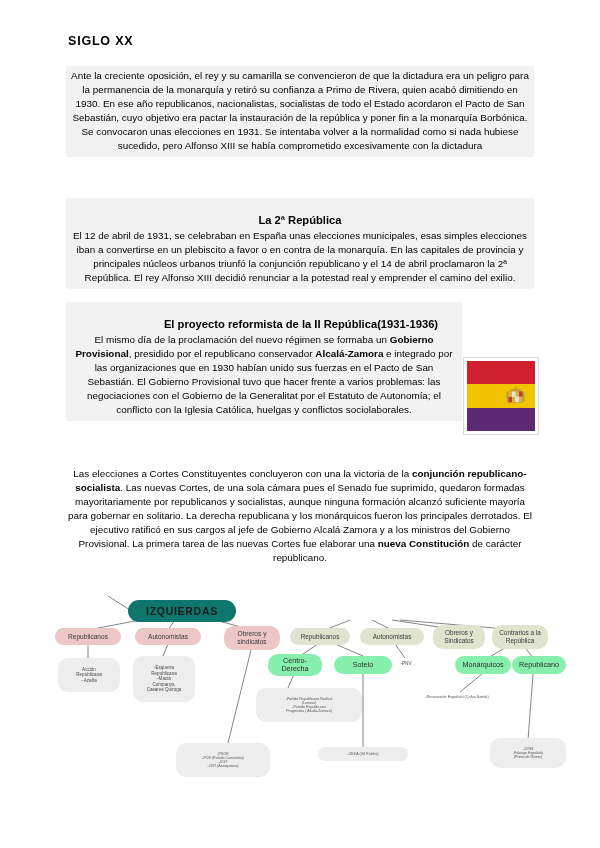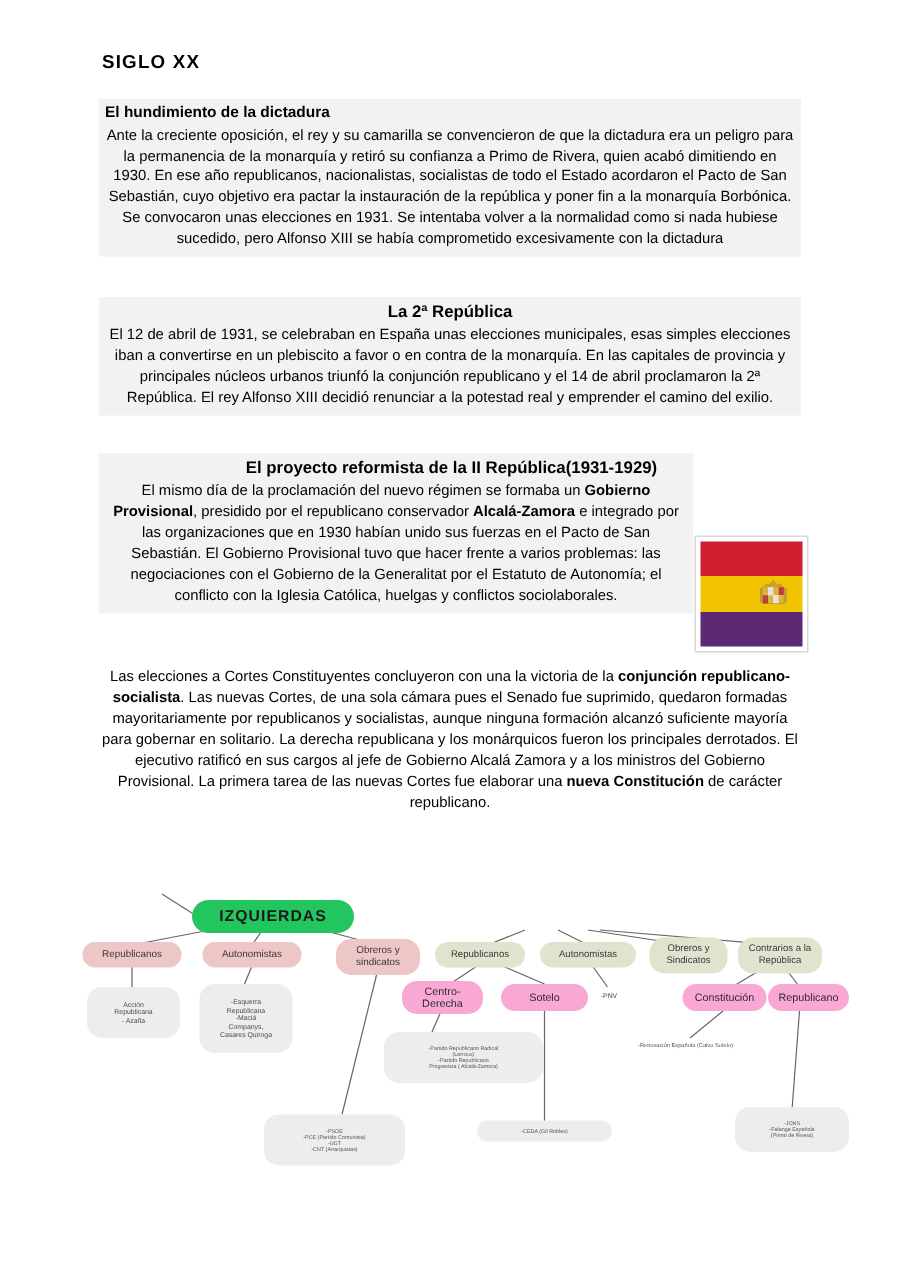--- a/index.html
+++ b/index.html
@@ -29,21 +29,21 @@
   .h-left {
     font-size: 10.3px;
     font-weight: bold;
     margin: 0 0 1px 0;
     line-height: 1.32;
   }
   .h-center {
     font-size: 11.2px;
     font-weight: bold;
     text-align: center;
-    margin: 0 0 1px 0;
+    margin: 12px 0 1px 0;
     line-height: 1.32;
   }
   .para {
     font-size: 9.9px;
     line-height: 1.41;
     margin: 0;
     text-align: center;
   }
   .para b { font-weight: bold; }
 
@@ -71,54 +71,53 @@
     position: absolute;
     display: flex;
     align-items: center;
     justify-content: center;
     text-align: center;
     border-radius: 10px;
     line-height: 1.18;
     padding: 2px 3px;
   }
   .n-head {
-    background: #22c55e;
+    background: #0f766e;
     font-weight: bold;
     font-size: 10.5px;
     letter-spacing: 0.7px;
     border-radius: 12px;
     color: #1a1a1a;
   }
   .n-pink { background: #edc6c6; font-size: 6.6px; color: #3a3a3a; }
   .n-green { background: #dfe4cf; font-size: 6.4px; color: #3a3a3a; }
-  .n-blue { background: #f9a8d4; font-size: 7.2px; color: #2c2c2c; }
+  .n-blue { background: #86efac; font-size: 7.2px; color: #2c2c2c; }
   .n-gray { background: #ededed; font-size: 4.6px; color: #4a4a4a; }
   .n-gray-sm { background: #ededed; font-size: 3.6px; color: #555555; }
   .n-plain { background: transparent; font-size: 3.8px; color: #555555; }
   .nl { display: block; }
 </style>
 </head>
 <body>
 
 <div class="page">
 
   <div class="doc-title">SIGLO XX</div>
 
   <div class="block shaded" style="top:66px;padding:3px 4px 4px 4px;">
-    <div class="h-left">El hundimiento de la dictadura</div>
     <p class="para">Ante la creciente oposición, el rey y su camarilla se convencieron de que la dictadura era un peligro para la permanencia de la monarquía y retiró su confianza a Primo de Rivera, quien acabó dimitiendo en 1930. En ese año republicanos, nacionalistas, socialistas de todo el Estado acordaron el Pacto de San Sebastián, cuyo objetivo era pactar la instauración de la república y poner fin a la monarquía Borbónica. Se convocaron unas elecciones en 1931. Se intentaba volver a la normalidad como si nada hubiese sucedido, pero Alfonso XIII se había comprometido excesivamente con la dictadura</p>
   </div>
 
   <div class="block shaded" style="top:198px;padding:3px 4px 4px 4px;">
     <div class="h-center">La 2ª República</div>
     <p class="para">El 12 de abril de 1931, se celebraban en España unas elecciones municipales, esas simples elecciones iban a convertirse en un plebiscito a favor o en contra de la monarquía. En las capitales de provincia y principales núcleos urbanos triunfó la conjunción republicano y el 14 de abril proclamaron la 2ª República. El rey Alfonso XIII decidió renunciar a la potestad real y emprender el camino del exilio.</p>
   </div>
 
   <div class="block shaded" style="top:302px;width:396px;padding:3px 4px 4px 4px;">
-    <div class="h-center" style="width:462px;">El proyecto reformista de la II República(1931-1929)</div>
+    <div class="h-center" style="width:462px;">El proyecto reformista de la II República(1931-1936)</div>
     <p class="para">El mismo día de la proclamación del nuevo régimen se formaba un <b>Gobierno Provisional</b>, presidido por el republicano conservador <b>Alcalá-Zamora</b> e integrado por las organizaciones que en 1930 habían unido sus fuerzas en el Pacto de San Sebastián. El Gobierno Provisional tuvo que hacer frente a varios problemas: las negociaciones con el Gobierno de la Generalitat por el Estatuto de Autonomía; el conflicto con la Iglesia Católica, huelgas y conflictos sociolaborales.</p>
   </div>
 
   <div class="flag">
     <div class="flag-inner">
       <div class="flag-band" style="background: rgb(208, 32, 47);"></div>
       <div class="flag-band" style="background: rgb(242, 195, 0);"></div>
       <div class="flag-band" style="background: rgb(92, 42, 114);"></div>
       <svg class="flag-arms" viewBox="0 0 30 32">
         <rect x="4" y="8" width="22" height="17" fill="#ffffff" stroke="#b08a1e" stroke-width="1.2"></rect>
@@ -131,21 +130,21 @@
         <rect x="15" y="16.5" width="5.5" height="8.5" fill="#e8e3d8"></rect>
         <rect x="20.5" y="16.5" width="5.5" height="8.5" fill="#d8b43c"></rect>
         <path d="M15 0 L19 5 L11 5 Z" fill="#c8a02a"></path>
         <rect x="6" y="4.5" width="18" height="3" fill="#c8a02a"></rect>
         <rect x="1" y="9" width="2.5" height="15" fill="#b89a3a"></rect>
         <rect x="26.5" y="9" width="2.5" height="15" fill="#b89a3a"></rect>
       </svg>
     </div>
   </div>
 
-  <div class="block" style="top:445px;">
+  <div class="block" style="top:467px;">
     <p class="para">Las elecciones a Cortes Constituyentes concluyeron con una la victoria de la <b>conjunción republicano-socialista</b>. Las nuevas Cortes, de una sola cámara pues el Senado fue suprimido, quedaron formadas mayoritariamente por republicanos y socialistas, aunque ninguna formación alcanzó suficiente mayoría para gobernar en solitario. La derecha republicana y los monárquicos fueron los principales derrotados. El ejecutivo ratificó en sus cargos al jefe de Gobierno Alcalá Zamora y a los ministros del Gobierno Provisional. La primera tarea de las nuevas Cortes fue elaborar una <b>nueva Constitución</b> de carácter republicano.</p>
   </div>
 
   <div class="diagram">
     <svg width="600" height="250">
       <g stroke="#666" stroke-width="0.8" fill="none">
 
         <line x1="140" y1="32" x2="88" y2="42"></line>
         <line x1="175" y1="32" x2="168" y2="42"></line>
         <line x1="215" y1="32" x2="252" y2="42"></line>
@@ -184,21 +183,21 @@
     <div class="node n-pink" style="left:135px; top:40px; width:66px; height:17px;">Autonomistas</div>
     <div class="node n-pink" style="left:224px; top:38px; width:56px; height:24px;">Obreros y sindicatos</div>
 
     <div class="node n-green" style="left:290px; top:40px; width:60px; height:17px;">Republicanos</div>
     <div class="node n-green" style="left:360px; top:40px; width:64px; height:17px;">Autonomistas</div>
     <div class="node n-green" style="left:433px; top:37px; width:52px; height:24px;">Obreros y Sindicatos</div>
     <div class="node n-green" style="left:492px; top:37px; width:56px; height:24px;">Contrarios a la República</div>
 
     <div class="node n-blue" style="left:268px; top:66px; width:54px; height:22px;">Centro-Derecha</div>
     <div class="node n-blue" style="left:334px; top:68px; width:58px; height:18px;">Sotelo</div>
-    <div class="node n-blue" style="left:455px; top:68px; width:56px; height:18px;">Constitución</div>
+    <div class="node n-blue" style="left:455px; top:68px; width:56px; height:18px;">Monárquicos</div>
     <div class="node n-blue" style="left:512px; top:68px; width:54px; height:18px;">Republicano</div>
 
     <div class="node n-gray" style="left:388px; top:70px; width:36px; height:12px; background:transparent;">-PNV</div>
 
     <div class="node n-gray" style="left:58px; top:70px; width:62px; height:34px;">
         <div>
           <span class="nl">Acción</span>
           <span class="nl">Republicana</span>
           <span class="nl">- Azaña</span>
         </div>

